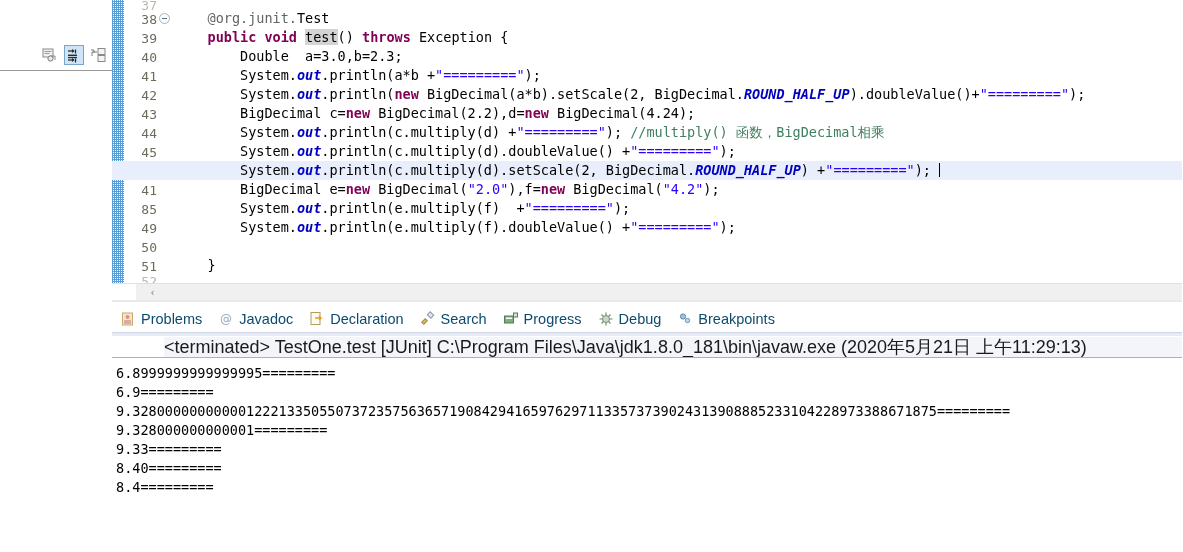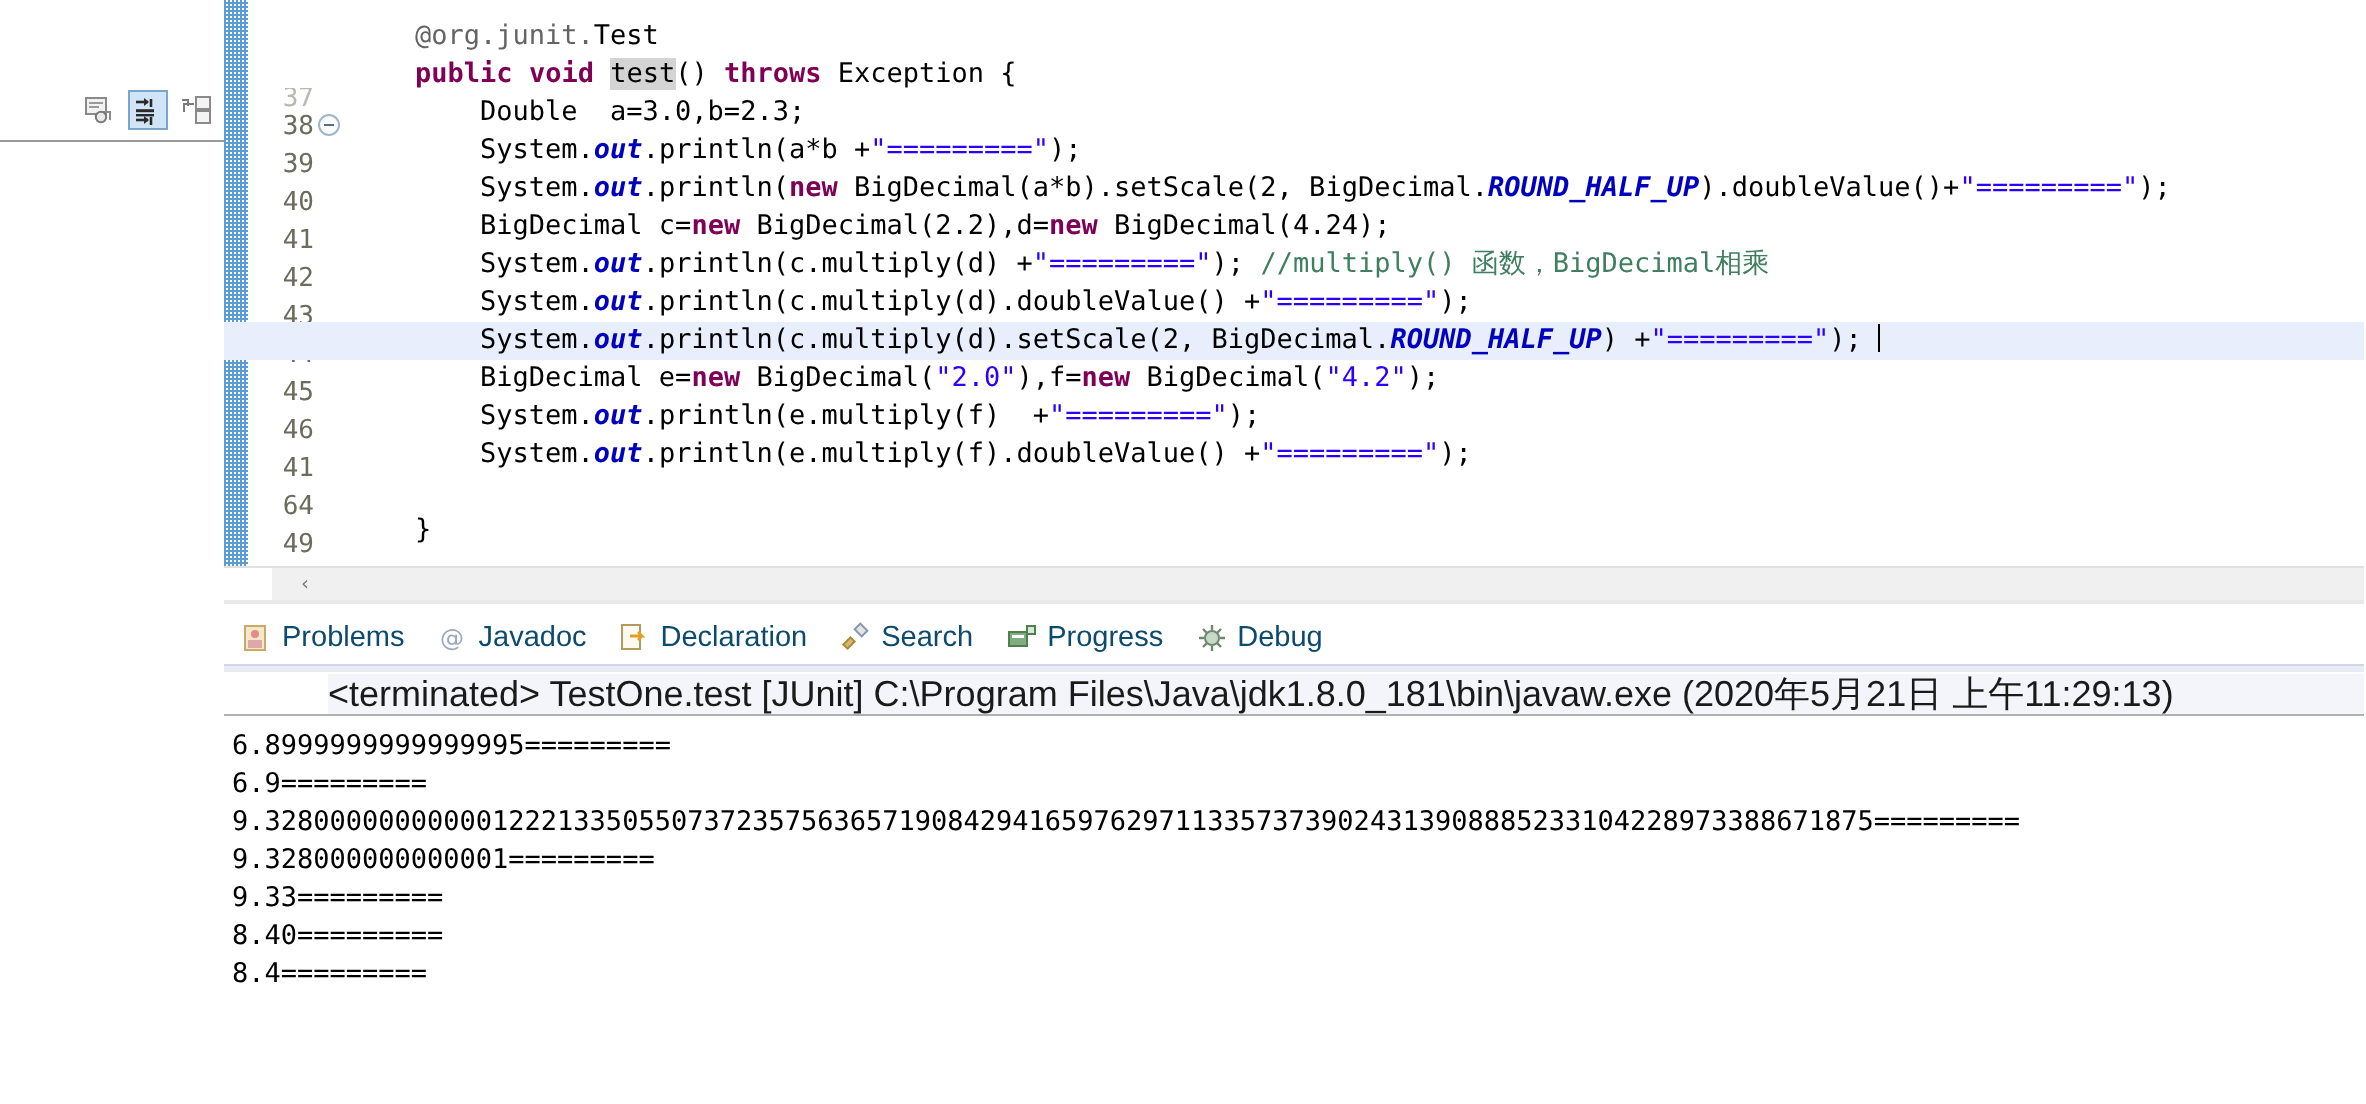--- a/index.html
+++ b/index.html
@@ -42,21 +42,21 @@
     background-image:
       repeating-linear-gradient(0deg, #1b77c4 0 1px, transparent 1px 2px),
       repeating-linear-gradient(90deg, #1b77c4 0 1px, transparent 1px 2px);
     background-size: 2px 2px;
     opacity: 0.72;
   }
   #line-numbers {
     position: absolute; left: 12px; top: 0; width: 46px; height: 294px;
     background: #ffffff;
     font-family: "DejaVu Sans Mono", monospace; font-size: 13px;
-    color: #6b6b5e; text-align: right; margin-top: 44px;
+    color: #6b6b5e; text-align: right;
   }
   #line-numbers .ln { height: 19px; line-height: 19px; padding-right: 13px; position: relative; }
   #line-numbers .ln.partial { height: 10px; line-height: 12px; overflow: hidden; }
   .fold {
     position: absolute; right: 0px; top: 3px; width: 11px; height: 11px;
     border: 1px solid #9fb7c9; border-radius: 50%; background: #fbfcfd;
   }
   .fold::after {
     content: ""; position: absolute; left: 2px; top: 4px; width: 5px; height: 1px; background: #55707f;
   }
@@ -200,21 +200,21 @@
         <div class="ln">38<span class="fold"></span></div>
         <div class="ln">39</div>
         <div class="ln">40</div>
         <div class="ln">41</div>
         <div class="ln">42</div>
         <div class="ln">43</div>
         <div class="ln">44</div>
         <div class="ln">45</div>
         <div class="ln">46</div>
         <div class="ln">41</div>
-        <div class="ln">64</div>
+        <div class="ln">85</div>
         <div class="ln">49</div>
         <div class="ln">50</div>
         <div class="ln">51</div>
         <div class="ln partial" style="color: rgb(185, 185, 176);">52</div>
       </div>
     <div id="code-area"><div class="cl partial"></div><div class="cl">    <span class="ann">@org.junit.</span><span class="anntype">Test</span></div><div class="cl">    <span class="kw">public</span> <span class="kw">void</span> <span class="mname">test</span>() <span class="kw">throws</span> Exception {</div><div class="cl">        Double  a=3.0,b=2.3;</div><div class="cl">        System.<span class="sfld">out</span>.println(a*b +<span class="str">"========="</span>);</div><div class="cl">        System.<span class="sfld">out</span>.println(<span class="kw">new</span> BigDecimal(a*b).setScale(2, BigDecimal.<span class="fld">ROUND_HALF_UP</span>).doubleValue()+<span class="str">"========="</span>);</div><div class="cl">        BigDecimal c=<span class="kw">new</span> BigDecimal(2.2),d=<span class="kw">new</span> BigDecimal(4.24);</div><div class="cl">        System.<span class="sfld">out</span>.println(c.multiply(d) +<span class="str">"========="</span>); <span class="cmt">//multiply() 函数，BigDecimal相乘</span></div><div class="cl">        System.<span class="sfld">out</span>.println(c.multiply(d).doubleValue() +<span class="str">"========="</span>);</div><div class="cl hl" style="margin-left: -58px; padding-left: 63px; width: 1071px;">        System.<span class="sfld">out</span>.println(c.multiply(d).setScale(2, BigDecimal.<span class="fld">ROUND_HALF_UP</span>) +<span class="str">"========="</span>); <span class="cursor"></span></div><div class="cl">        BigDecimal e=<span class="kw">new</span> BigDecimal(<span class="str">"2.0"</span>),f=<span class="kw">new</span> BigDecimal(<span class="str">"4.2"</span>);</div><div class="cl">        System.<span class="sfld">out</span>.println(e.multiply(f)  +<span class="str">"========="</span>);</div><div class="cl">        System.<span class="sfld">out</span>.println(e.multiply(f).doubleValue() +<span class="str">"========="</span>);</div><div class="cl">&nbsp;</div><div class="cl">    }</div><div class="cl partial">&nbsp;</div></div>
 
     <div id="editor-hscroll">
       <div class="track-hidden"></div>
       <div class="arrow-left">‹</div>
@@ -261,20 +261,27 @@
           <span>Progress</span>
         </div>
         <div class="vtab">
           <span class="tab-ico"><svg width="16" height="16" viewBox="0 0 16 16">
               <circle cx="8" cy="8" r="3.5" fill="#c9d9c9" stroke="#6e8a6e"></circle>
               <g stroke="#6e8a6e" stroke-width="1.2">
                 <path d="M8 1.5 v2.5 M8 12 v2.5 M1.5 8 h2.5 M12 8 h2.5 M3.5 3.5 l1.8 1.8 M10.7 10.7 l1.8 1.8 M12.5 3.5 l-1.8 1.8 M5.3 10.7 l-1.8 1.8"></path>
               </g>
             </svg></span>
           <span>Debug</span>
+        </div>
+        <div class="vtab">
+          <span class="tab-ico"><svg width="16" height="16" viewBox="0 0 16 16">
+              <circle cx="6" cy="5.5" r="2.6" fill="#9fc3e0" stroke="#5b86a8"></circle>
+              <circle cx="10.5" cy="9.5" r="2.2" fill="#c3d7e8" stroke="#6e93ad"></circle>
+            </svg></span>
+          <span>Breakpoints</span>
         </div>
       </div>
     <div id="tabs-underline"></div>
     <div id="tabs-underline-2"></div>
     <div id="terminated-line">&lt;terminated&gt; TestOne.test [JUnit] C:\Program Files\Java\jdk1.8.0_181\bin\javaw.exe (2020年5月21日 上午11:29:13)</div>
     <div id="console-head-rule"></div>
     <div id="console-out"><div class="oline">6.8999999999999995=========</div><div class="oline">6.9=========</div><div class="oline">9.328000000000001222133505507372357563657190842941659762971133573739024313908885233104228973388671875=========</div><div class="oline">9.328000000000001=========</div><div class="oline">9.33=========</div><div class="oline">8.40=========</div><div class="oline">8.4=========</div></div>
   </div>
 
   <div id="right-edge"></div>

